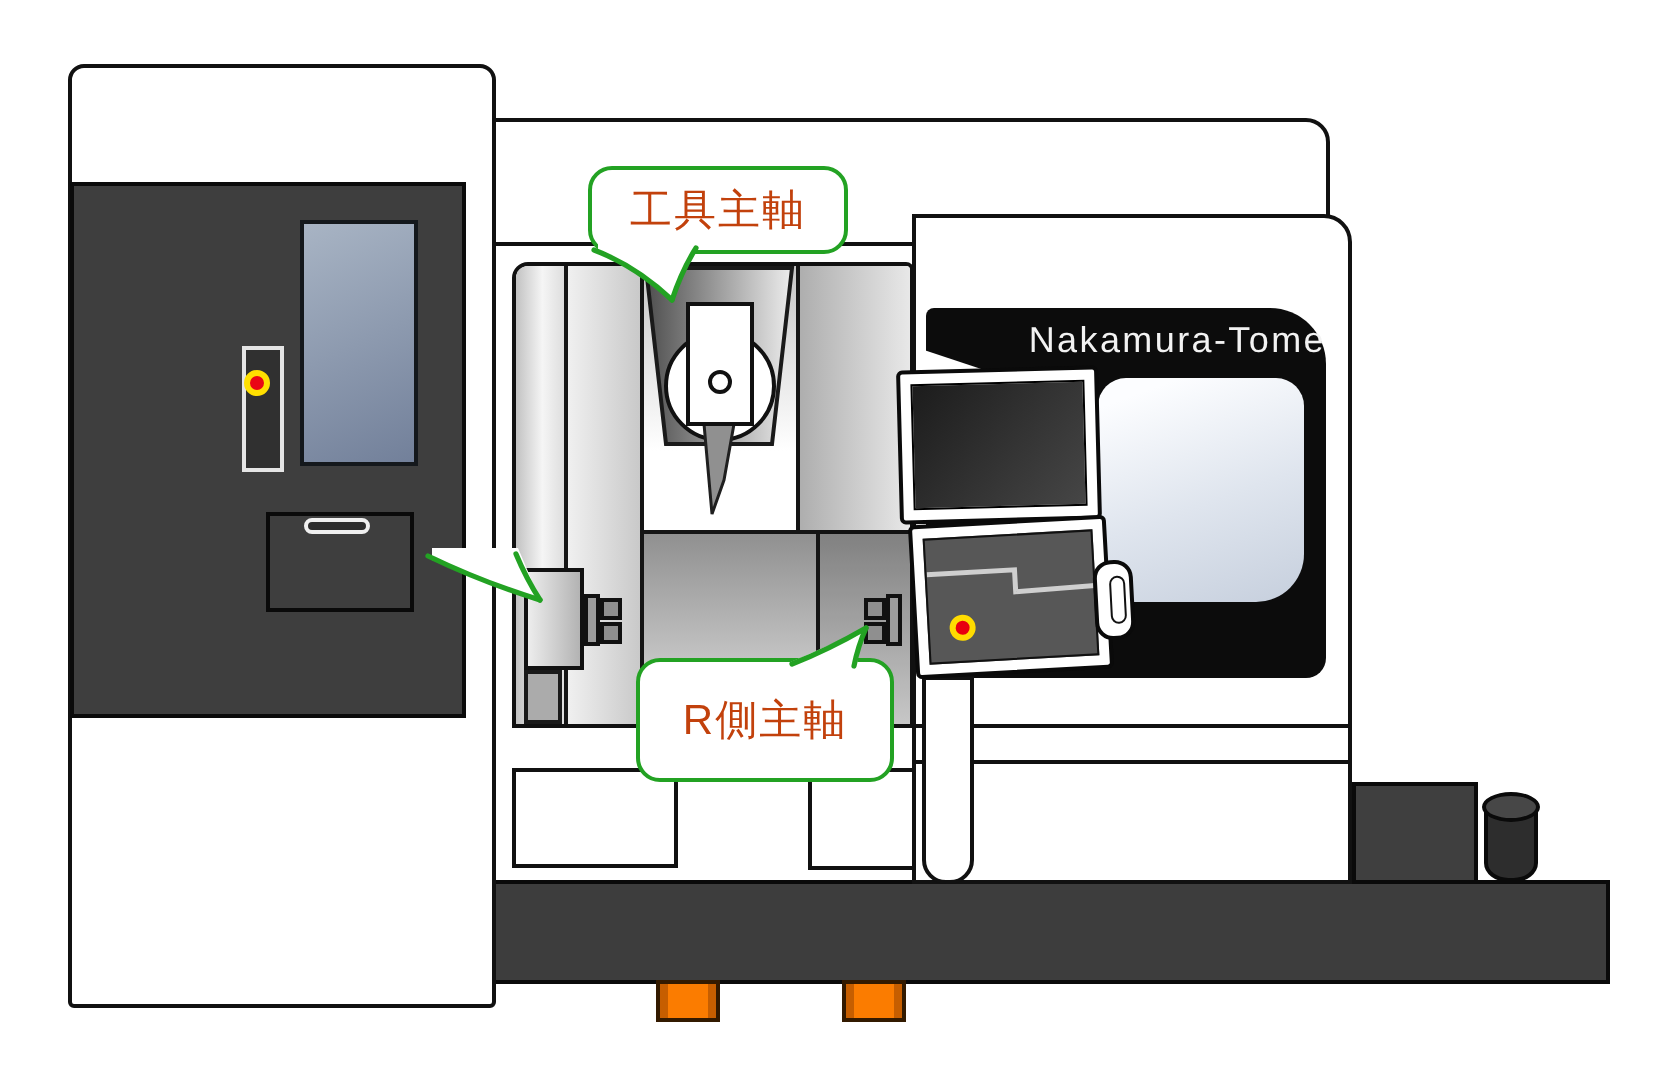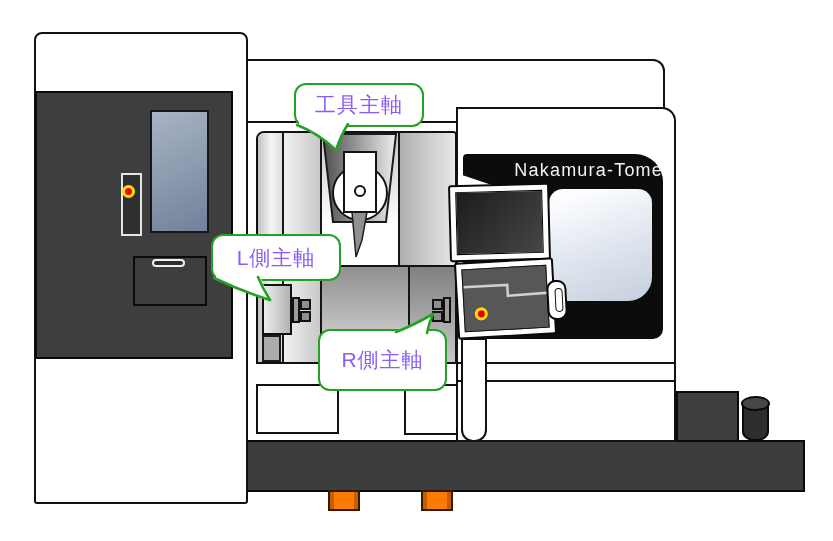--- a/index.html
+++ b/index.html
@@ -93,21 +93,21 @@
   .cab-dark{left:35px;top:91px;width:198px;height:268px;background:#3e3e3e;border:2px solid #0a0a0a;}
   .cab-screen{left:150px;top:110px;width:59px;height:123px;border:2px solid #14181c;
               background:linear-gradient(155deg,#a8b4c4,#72809a);}
   .cab-strip{left:121px;top:173px;width:21px;height:63px;background:#303030;border:2px solid #e5e5e5;}
   .cab-btn{left:122px;top:185px;width:13px;height:13px;background:#ea0615;border:3px solid #ffdf00;border-radius:50%;}
   .cab-door{left:133px;top:256px;width:74px;height:50px;background:#3e3e3e;border:2px solid #0a0a0a;}
   .cab-slot{left:152px;top:259px;width:33px;height:8px;background:#2d2d2d;border:2px solid #f0f0f0;border-radius:4px;}
 
   
   .callout{background:#fff;border:2.5px solid #23a223;border-radius:12px;display:flex;
-           align-items:center;justify-content:center;color:#8b5cf6;font-size:21px;letter-spacing:1px;}
+           align-items:center;justify-content:center;color:#c2410c;font-size:21px;letter-spacing:1px;}
   .co-tool{left:294px;top:83px;width:130px;height:44px;}
   .co-left{left:211px;top:234px;width:130px;height:47px;}
   .co-right{left:318px;top:329px;width:129px;height:62px;}
   .tails{left:0;top:0;width:833px;height:541px;pointer-events:none;}
 </style>
 </head>
 <body>
 
 <div class="stage">
 
@@ -188,23 +188,20 @@
   <div class="abs cab-dark"></div>
   <div class="abs cab-screen"></div>
   <div class="abs cab-strip"></div>
   <div class="abs cab-btn"></div>
   <div class="abs cab-door"></div>
   <div class="abs cab-slot"></div>
 
   <div class="abs callout co-tool">
     <span>工具主軸</span>
   </div>
-  <div class="abs callout co-left">
-    <span>L側主軸</span>
-  </div>
   <div class="abs callout co-right">
     <span>R側主軸</span>
   </div>
 
   <svg class="abs tails" viewBox="0 0 833 541">
 
     <path d="M 299 120 L 349 120 Q 341 135 336 150 Q 318 132 299 126 Z" fill="#ffffff" stroke="none"></path>
     <path d="M 348 124 Q 341 135 336 150" fill="none" stroke="#23a223" stroke-width="2.6" stroke-linecap="round"></path>
     <path d="M 297 125 Q 318 133 336 150" fill="none" stroke="#23a223" stroke-width="2.6" stroke-linecap="round"></path>
 

